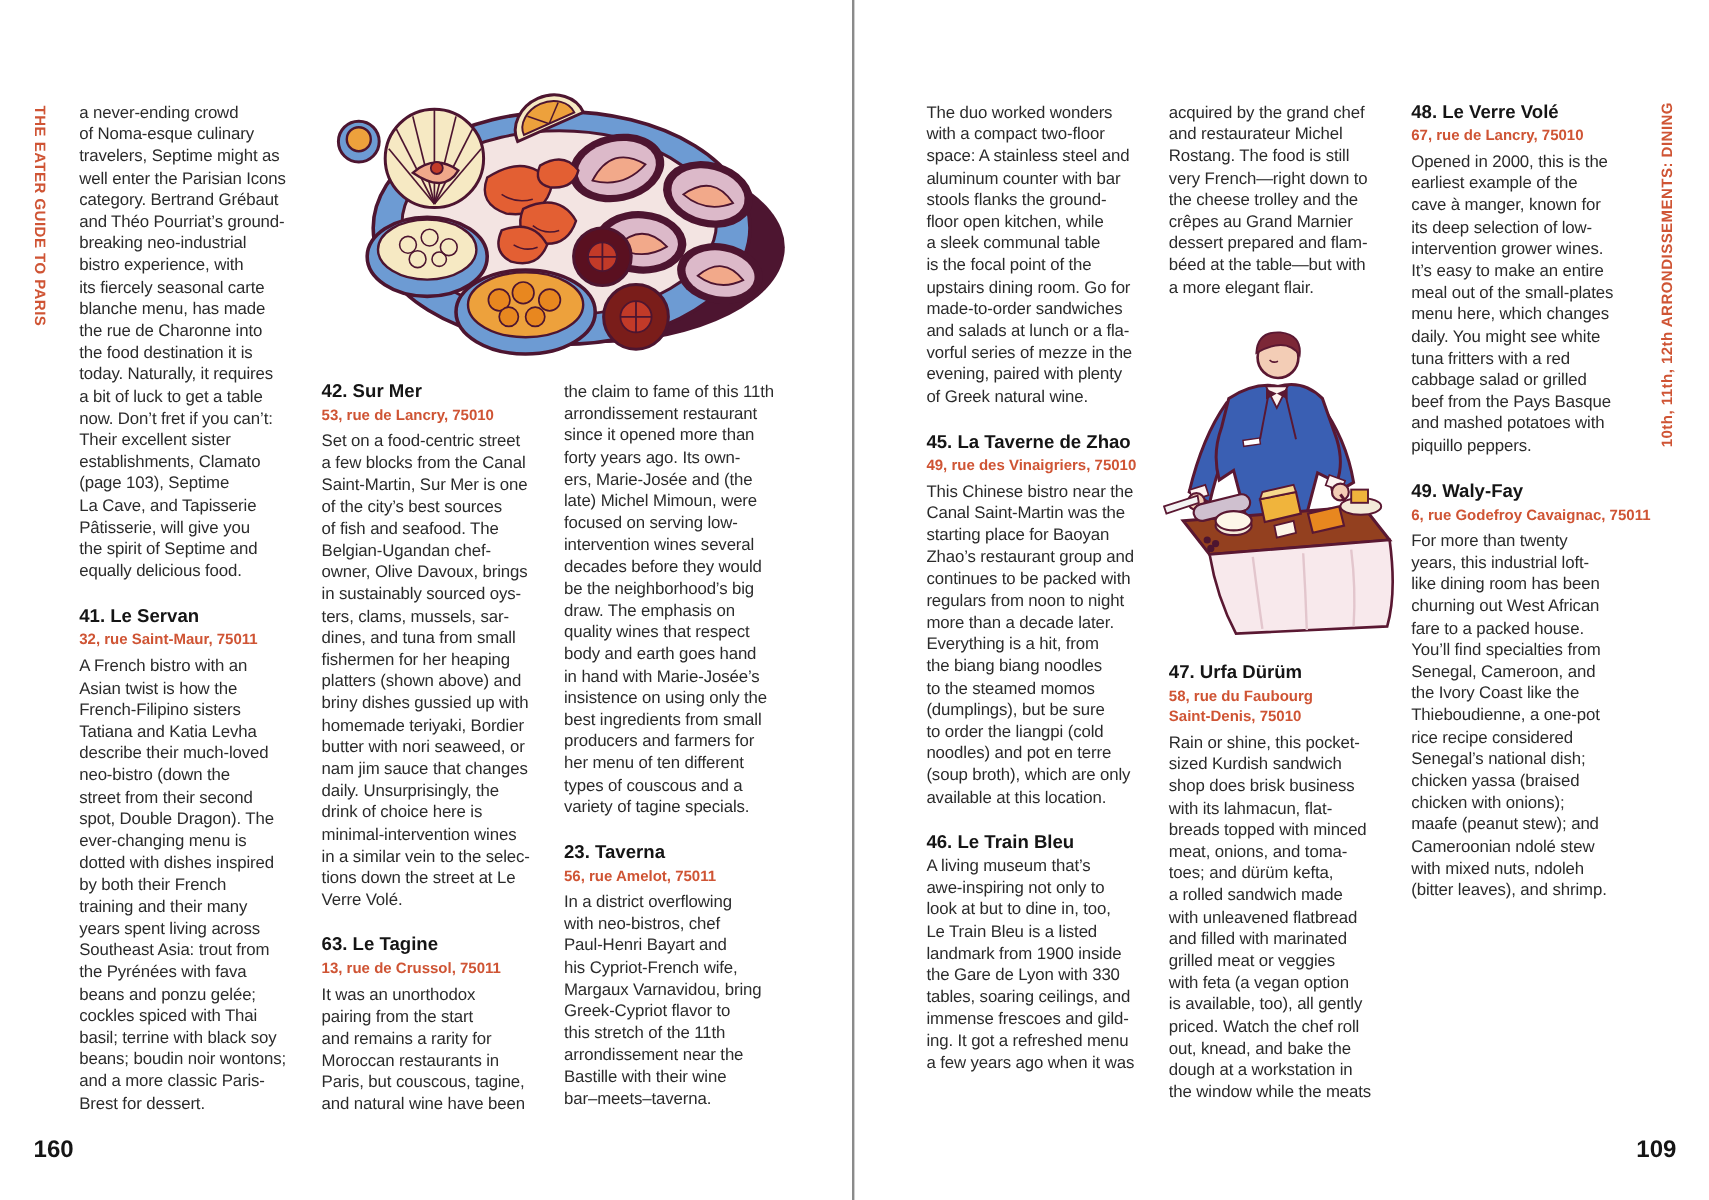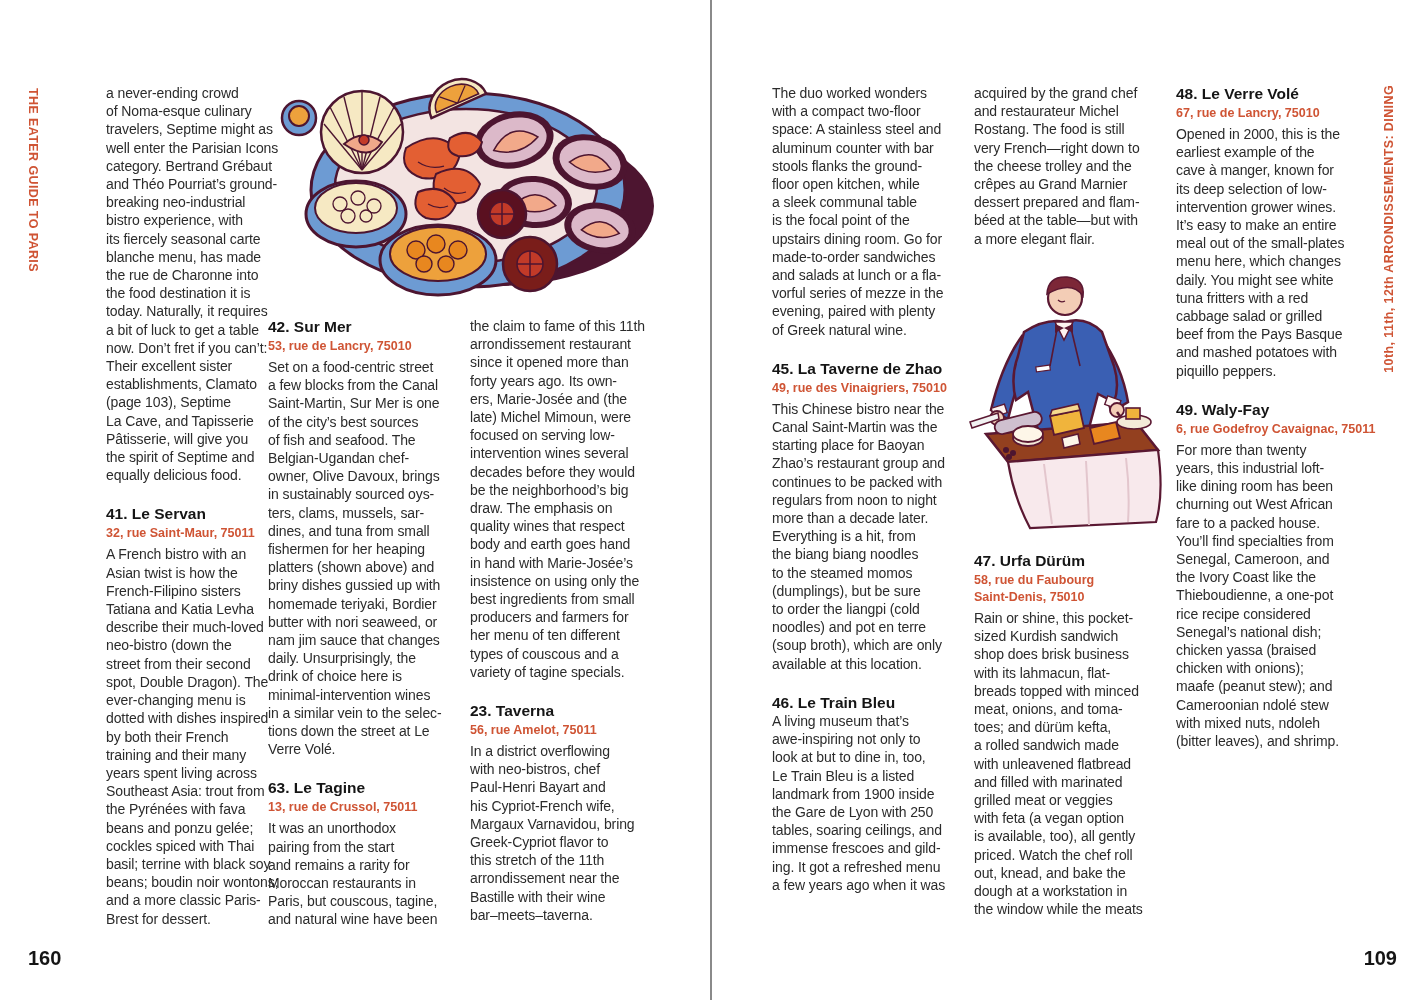--- a/index.html
+++ b/index.html
@@ -42,21 +42,21 @@
 <body>
 
 <div class="gutter"></div>
 
 <div class="sidebar-text sidebar-left">THE EATER GUIDE TO PARIS</div>
 <div class="sidebar-text sidebar-right">10th, 11th, 12th ARRONDISSEMENTS: DINING</div>
 
 <div class="page-number pn-left">160</div>
 <div class="page-number pn-right">109</div>
 
-<div class="col" style="left:66px;top:84px;width:198px;margin-left:40px;">
+<div class="col" style="left:66px;top:84px;width:198px;">
   <div class="body-text">a never-ending crowd
 of Noma-esque culinary
 travelers, Septime might as
 well enter the Parisian Icons
 category. Bertrand Grébaut
 and Théo Pourriat’s ground-
 breaking neo-industrial
 bistro experience, with
 its fiercely seasonal carte
 blanche menu, has made
@@ -312,21 +312,21 @@
 (soup broth), which are only
 available at this location.</div>
   </div>
   <div class="section">
     <div class="section-title">46. Le Train Bleu</div>
     <div class="body-text">A living museum that’s
 awe-inspiring not only to
 look at but to dine in, too,
 Le Train Bleu is a listed
 landmark from 1900 inside
-the Gare de Lyon with 250
+the Gare de Lyon with 330
 tables, soaring ceilings, and
 immense frescoes and gild-
 ing. It got a refreshed menu
 a few years ago when it was</div>
   </div>
 </div>
 
 <div class="col" style="left:974px;top:84px;width:198px;">
   <div class="body-text">acquired by the grand chef
 and restaurateur Michel

